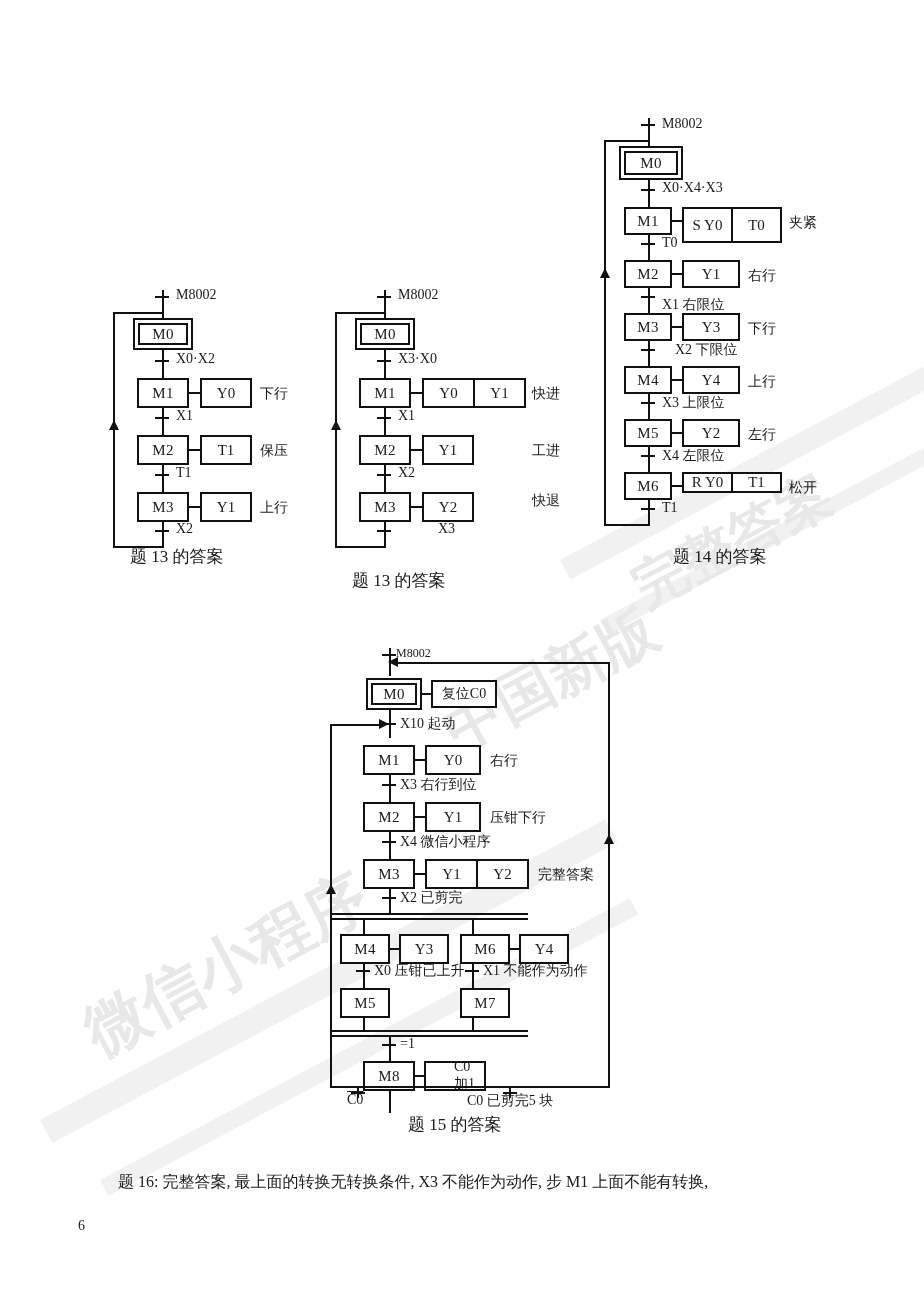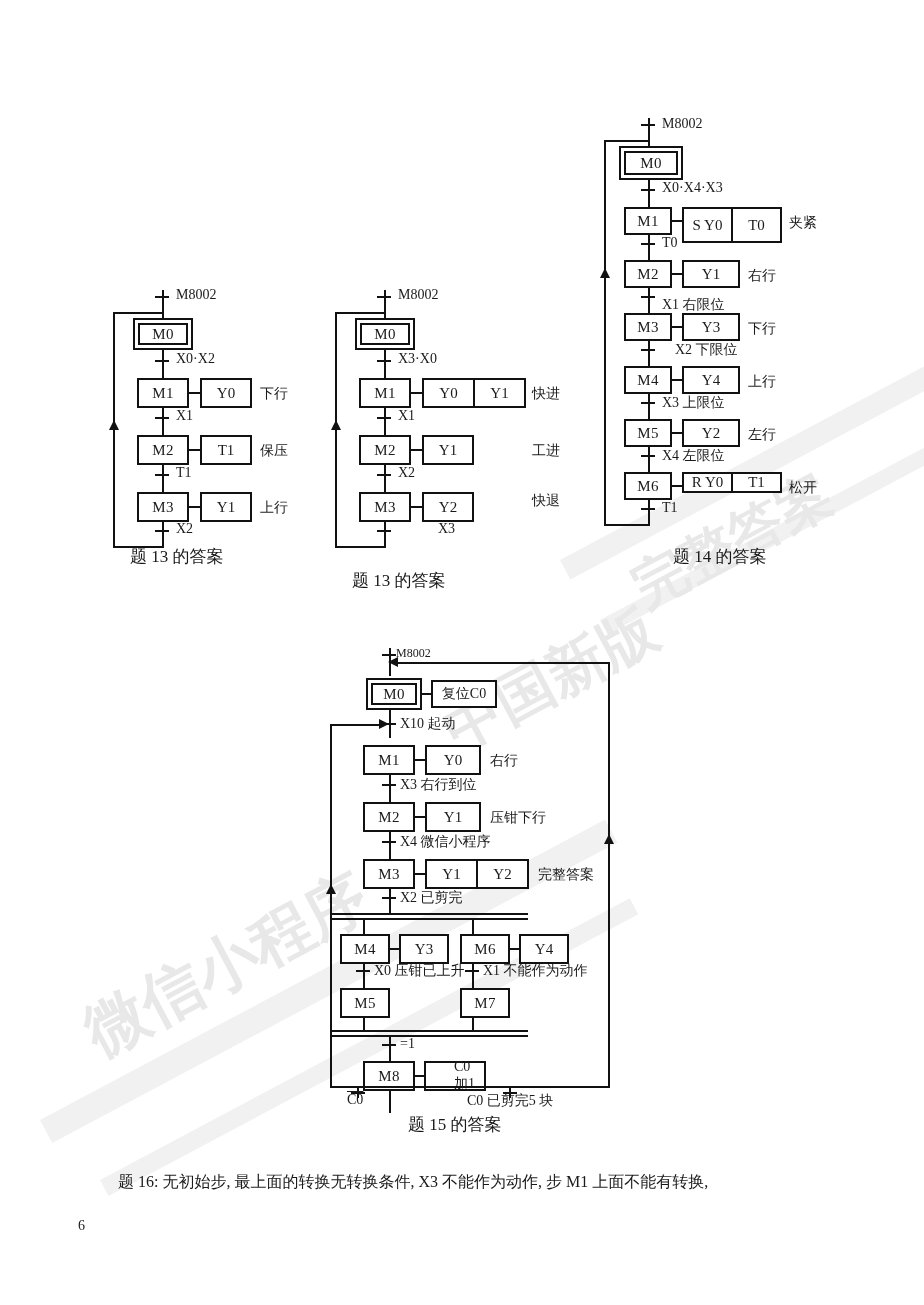--- a/index.html
+++ b/index.html
@@ -401,16 +401,16 @@
   <div class="vline" style="left:357px;top:1086px;height:12px;"></div>
   <div class="tlabel overline" style="left:347px;top:1092px;">C0</div>
 
   <div class="tick" style="left:503px;top:1092px;"></div>
   <div class="vline" style="left:509px;top:1086px;height:12px;"></div>
   <div class="tlabel" style="left:467px;top:1092px;">C0  已剪完5  块</div>
 
   <div class="caption" style="left:408px;top:1113px;">题 15 的答案</div>
 </div>
 
-<div class="bodytext" style="left:118px;top:1172px;">题 16: 无初始步, 最上面的转换无转换条件, X3 不能作为动作, 步 M1 上面不能有转换,</div>
+<div class="bodytext" style="left:118px;top:1172px;">题 16: 完整答案, 最上面的转换无转换条件, X3 不能作为动作, 步 M1 上面不能有转换,</div>
 <div class="pageno" style="left:78px;top:1218px;">6</div>
 
 </div>
 
 </body></html>

